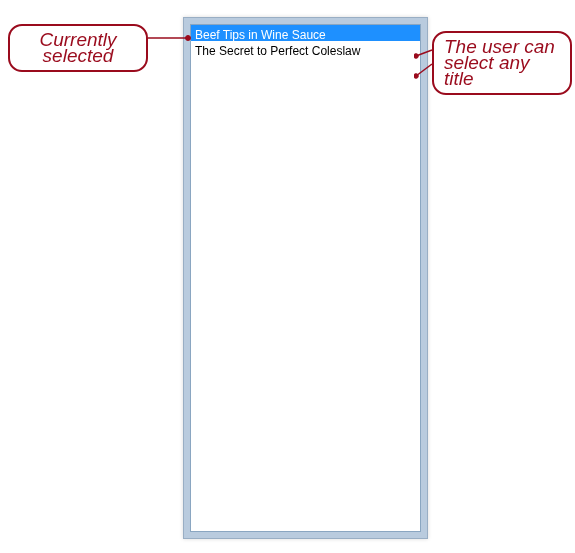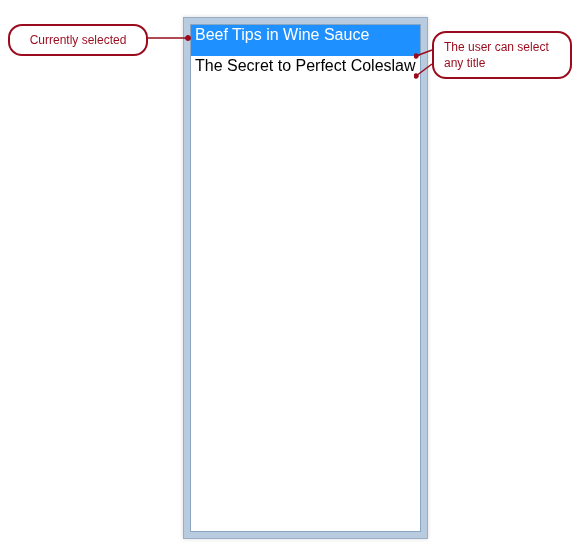--- a/index.html
+++ b/index.html
@@ -29,45 +29,46 @@
   .listbox-inner {
     position: absolute;
     left: 6px;
     top: 6px;
     right: 6px;
     bottom: 6px;
     background: #ffffff;
     border: 1px solid #8aa6c1;
   }
   .list-item {
-    font-size: 16px;
+    font-size: 12px;
     line-height: 20px;
-    height: 31px;
+    height: 16px;
     padding: 0 4px;
     white-space: nowrap;
     overflow: hidden;
     color: #000;
     cursor: default;
     user-select: none;
   }
   .list-item.selected {
     background: #1e90ff;
     color: #ffffff;
   }
 
   .callout {
     position: absolute;
     border: 2px solid #9a0b1d;
     border-radius: 14px;
     color: #9a0b1d;
-    font-size: 12px;
+    font-size: 19px;
     line-height: 16px;
     padding: 6px 10px;
     background: #ffffff;
     box-sizing: border-box;
+    font-style: italic;
   }
   .callout-left {
     left: 8px;
     top: 24px;
     width: 140px;
     text-align: center;
   }
   .callout-right {
     left: 432px;
     top: 31px;

